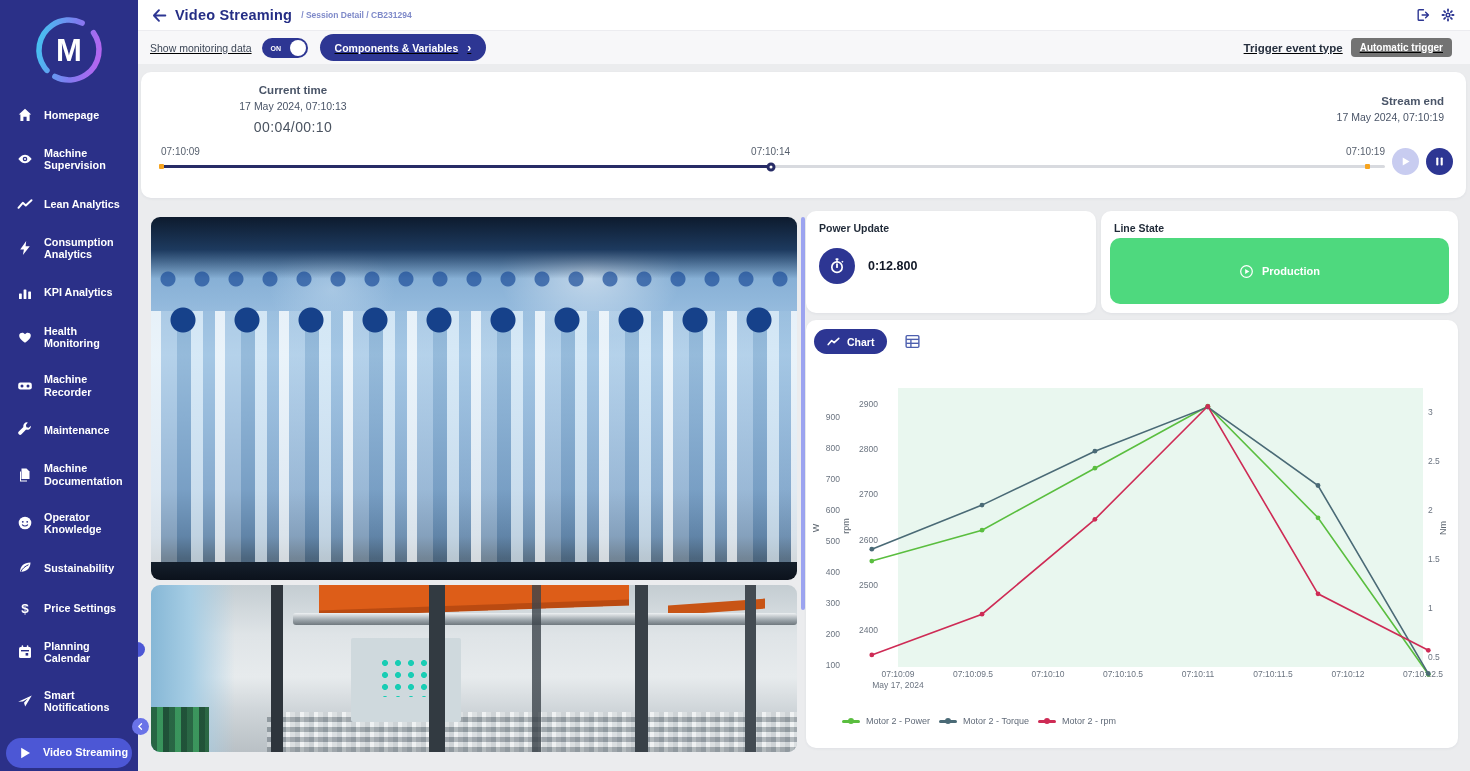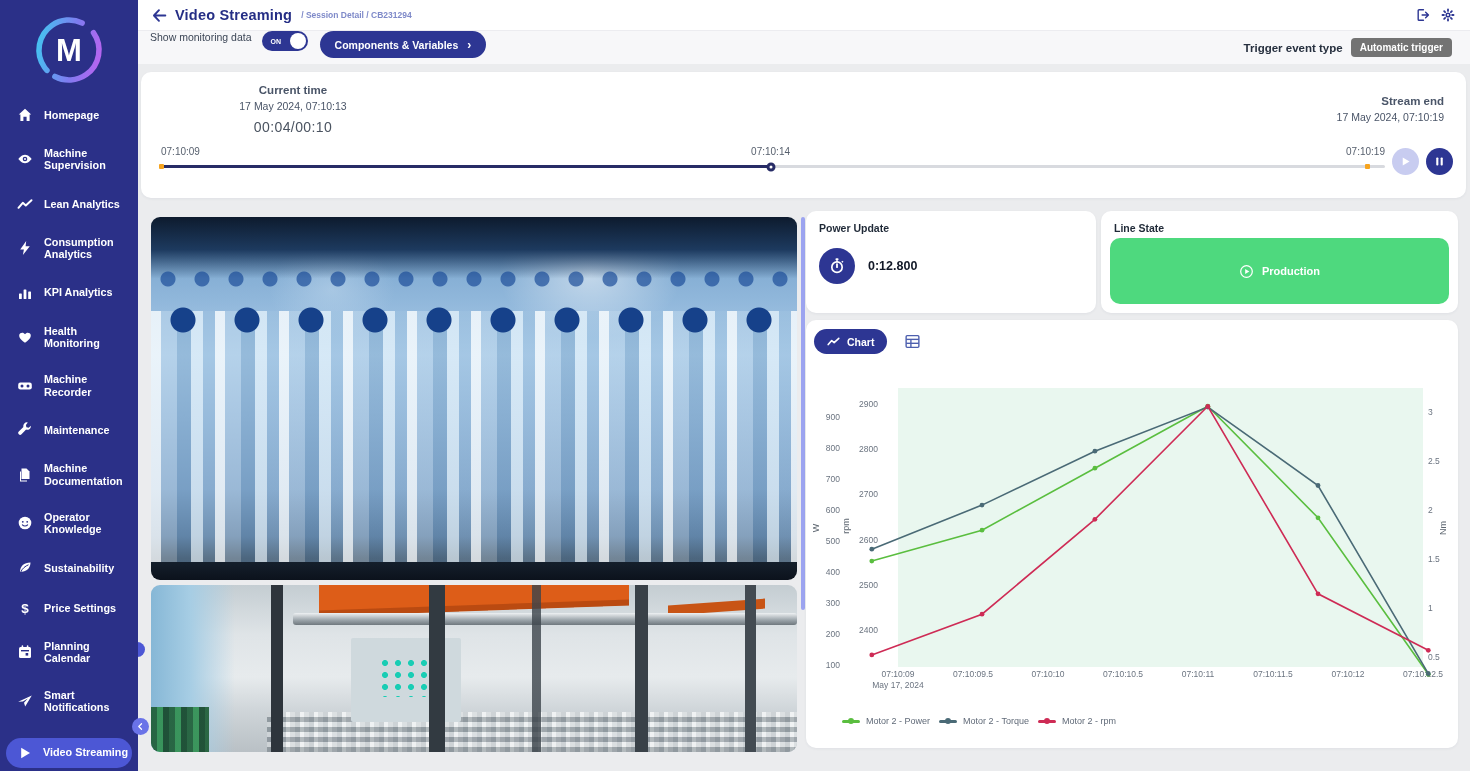--- a/index.html
+++ b/index.html
@@ -27,21 +27,21 @@
   .main{position:absolute;left:138px;top:0;right:0;bottom:0;background:#ebecee;overflow:hidden;}
   .topbar{height:30px;background:#fff;display:flex;align-items:center;padding:0 10px;}
   .back-btn{width:17px;height:17px;color:#2d3693;margin:0 7px 0 3px;cursor:pointer;}
   .back-btn svg{width:17px;height:17px;display:block;}
   .page-title{font-size:14.5px;font-weight:bold;color:#252e85;letter-spacing:.2px;}
   .breadcrumb{font-size:8.5px;color:#7f8ac9;margin-left:9px;font-weight:bold;margin-top:0;}
   .top-actions{margin-left:auto;display:flex;gap:11px;color:#2d3693;padding-right:5px;}
   .top-actions .tb-icon{width:14px;height:14px;cursor:pointer;}
   .top-actions svg{width:14px;height:14px;display:block;}
 
-  .subbar{height:34px;background:#f7f7f9;border-top:1px solid #ececf0;display:flex;padding:0 12px;}
+  .subbar{height:34px;background:#f7f7f9;border-top:1px solid #ececf0;display:flex;align-items:center;padding:0 12px;text-decoration:underline;}
   .show-label{font-size:10.5px;color:#3c4656;}
   .toggle{width:46px;height:20px;background:#2d3693;border-radius:10px;position:relative;margin-left:10px;cursor:pointer;}
   .toggle-text{position:absolute;left:9px;top:50%;transform:translateY(-50%);font-size:7px;font-weight:bold;color:#fff;}
   .toggle-knob{position:absolute;right:2px;top:2px;width:16px;height:16px;border-radius:50%;background:#fff;}
   .components-btn{margin-left:12px;background:#2d3693;color:#fff;font-weight:bold;font-size:10.5px;
      border:none;border-radius:14px;height:27px;padding:0 15px;display:flex;align-items:center;gap:9px;cursor:pointer;
      font-family:"Liberation Sans",sans-serif;}
   .components-chevron{font-size:12px;line-height:1;}
   .trigger-wrap{margin-left:auto;display:flex;align-items:center;gap:8px;padding-right:6px;}
   .trigger-label{font-size:11.5px;font-weight:bold;color:#27303f;}

